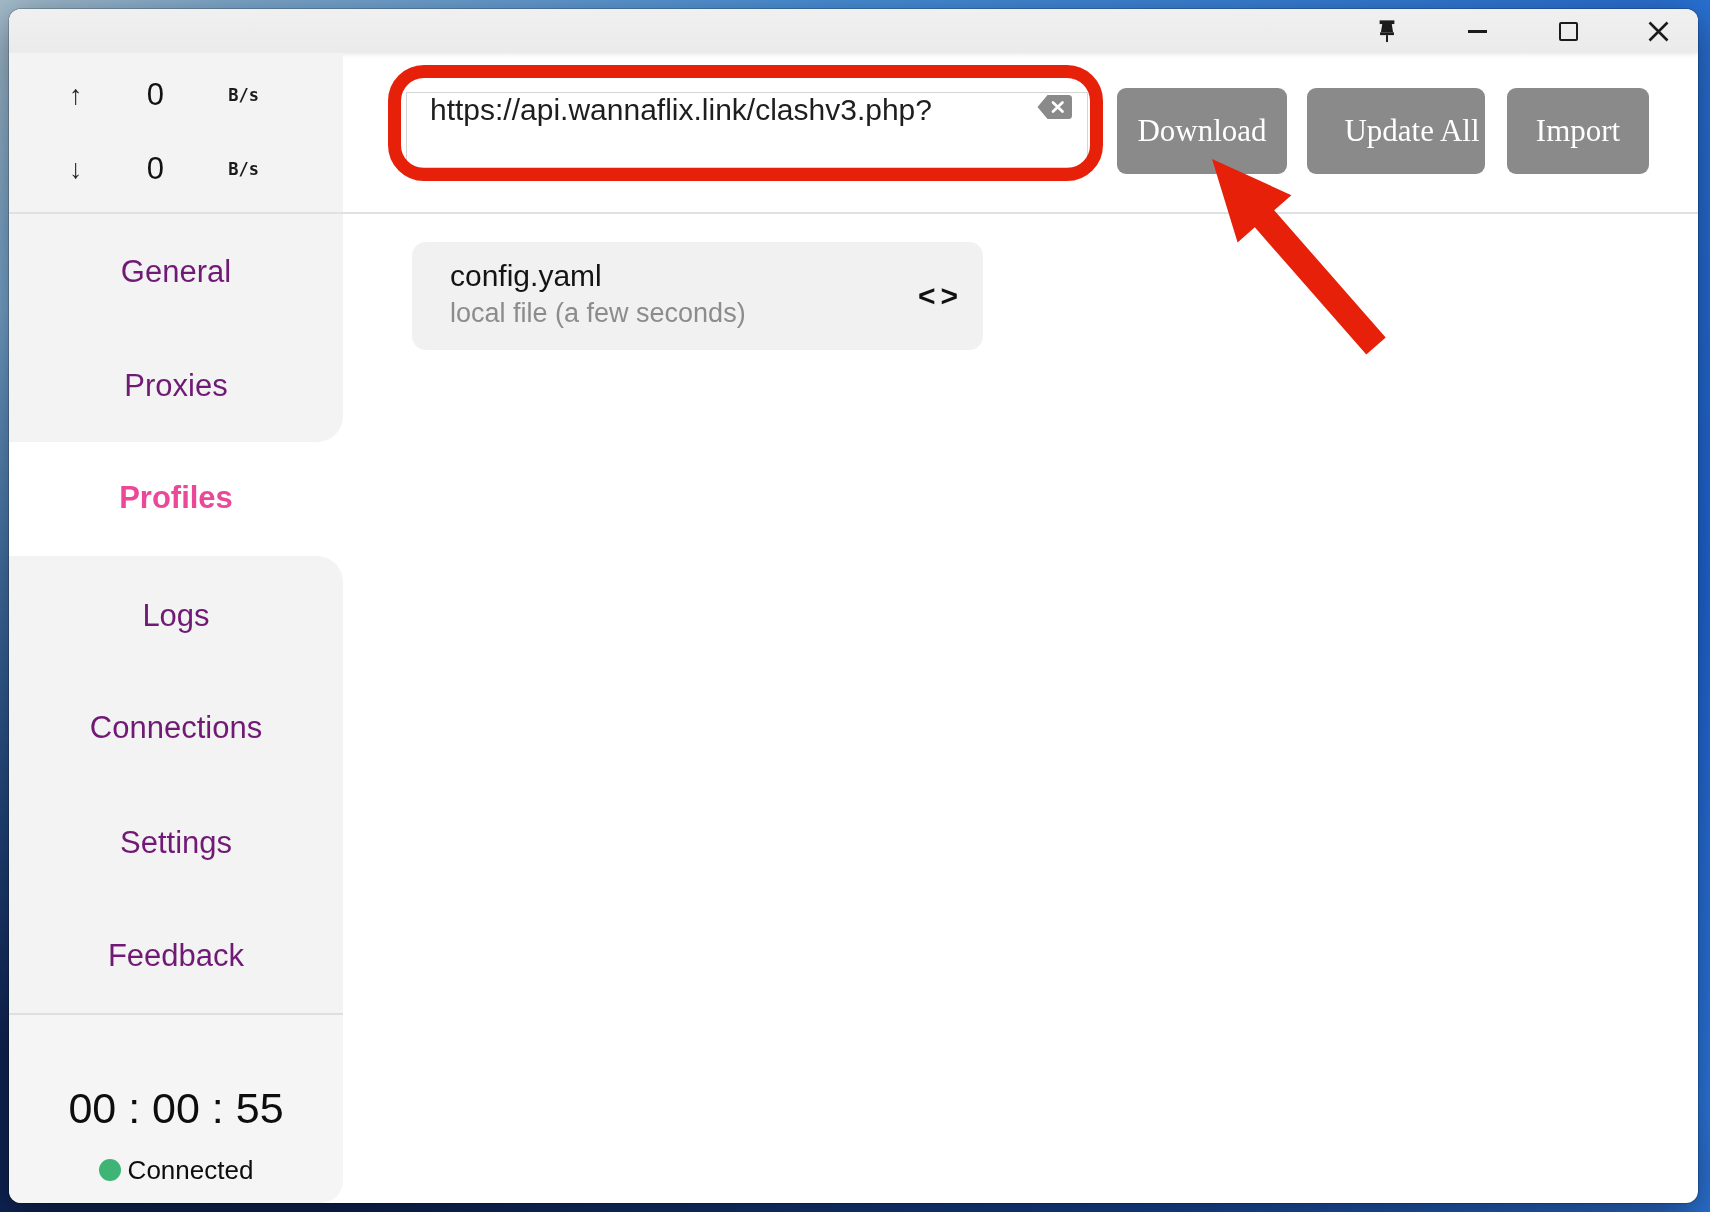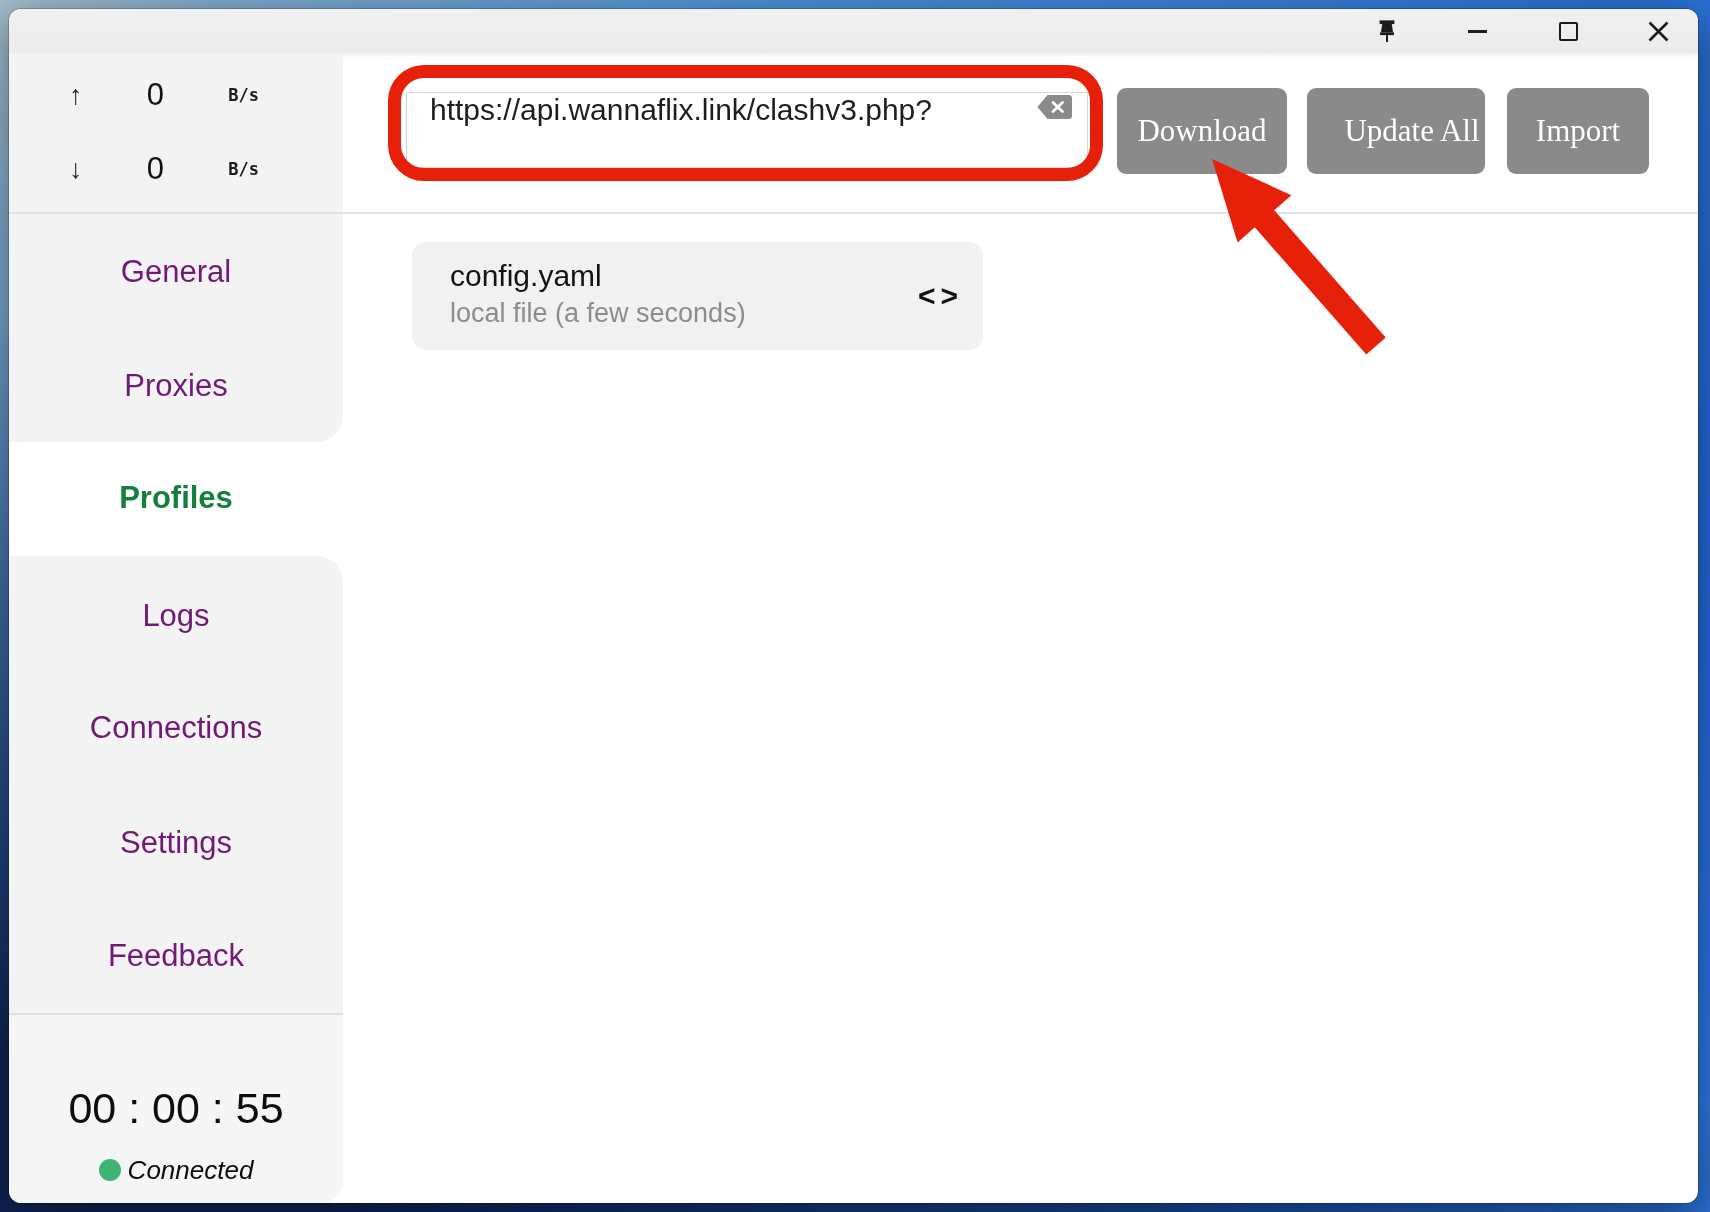--- a/index.html
+++ b/index.html
@@ -40,29 +40,29 @@
   .traffic-up  { top:66px; }
   .traffic-down{ top:140px; }
   .traffic-arrow{ font-size:27px; color:#2a2a2a; }
   .traffic-value{ font-size:31px; color:#111; }
   .traffic-unit { font-family:"DejaVu Sans Mono", monospace; font-size:17px; font-weight:700; color:#1a1a1a; }
 
   .nav-item{
     position:absolute; left:0; width:334px; height:64px; line-height:64px;
     text-align:center; font-size:31px; color:#701a75; cursor:pointer;
   }
-  .nav-item.active{ color:#15803d; font-weight:700; }
+  .nav-item.active{ color:#ec4899; font-weight:700; }
 
   .timer{
     position:absolute; left:0; top:1066px; width:334px; height:66px; line-height:66px;
     text-align:center; font-size:43px; color:#0d0d0d;
   }
   .status-row{
     position:absolute; left:0; top:1140px; width:334px; height:42px;
-    display:flex; align-items:center; justify-content:center; gap:7px;font-style:italic;
+    display:flex; align-items:center; justify-content:center; gap:7px;
   }
   .status-dot{ width:22px; height:22px; border-radius:50%; background:#3eb475; }
   .status-label{ font-size:26px; color:#0d0d0d; }
 
   
   .url-box{
     position:absolute; left:397px; top:83px; width:682px; height:76px;
     background:#fff; border:1.5px solid #d5d5d5; border-radius:0;
     display:flex; align-items:flex-start; overflow:hidden;
   }

